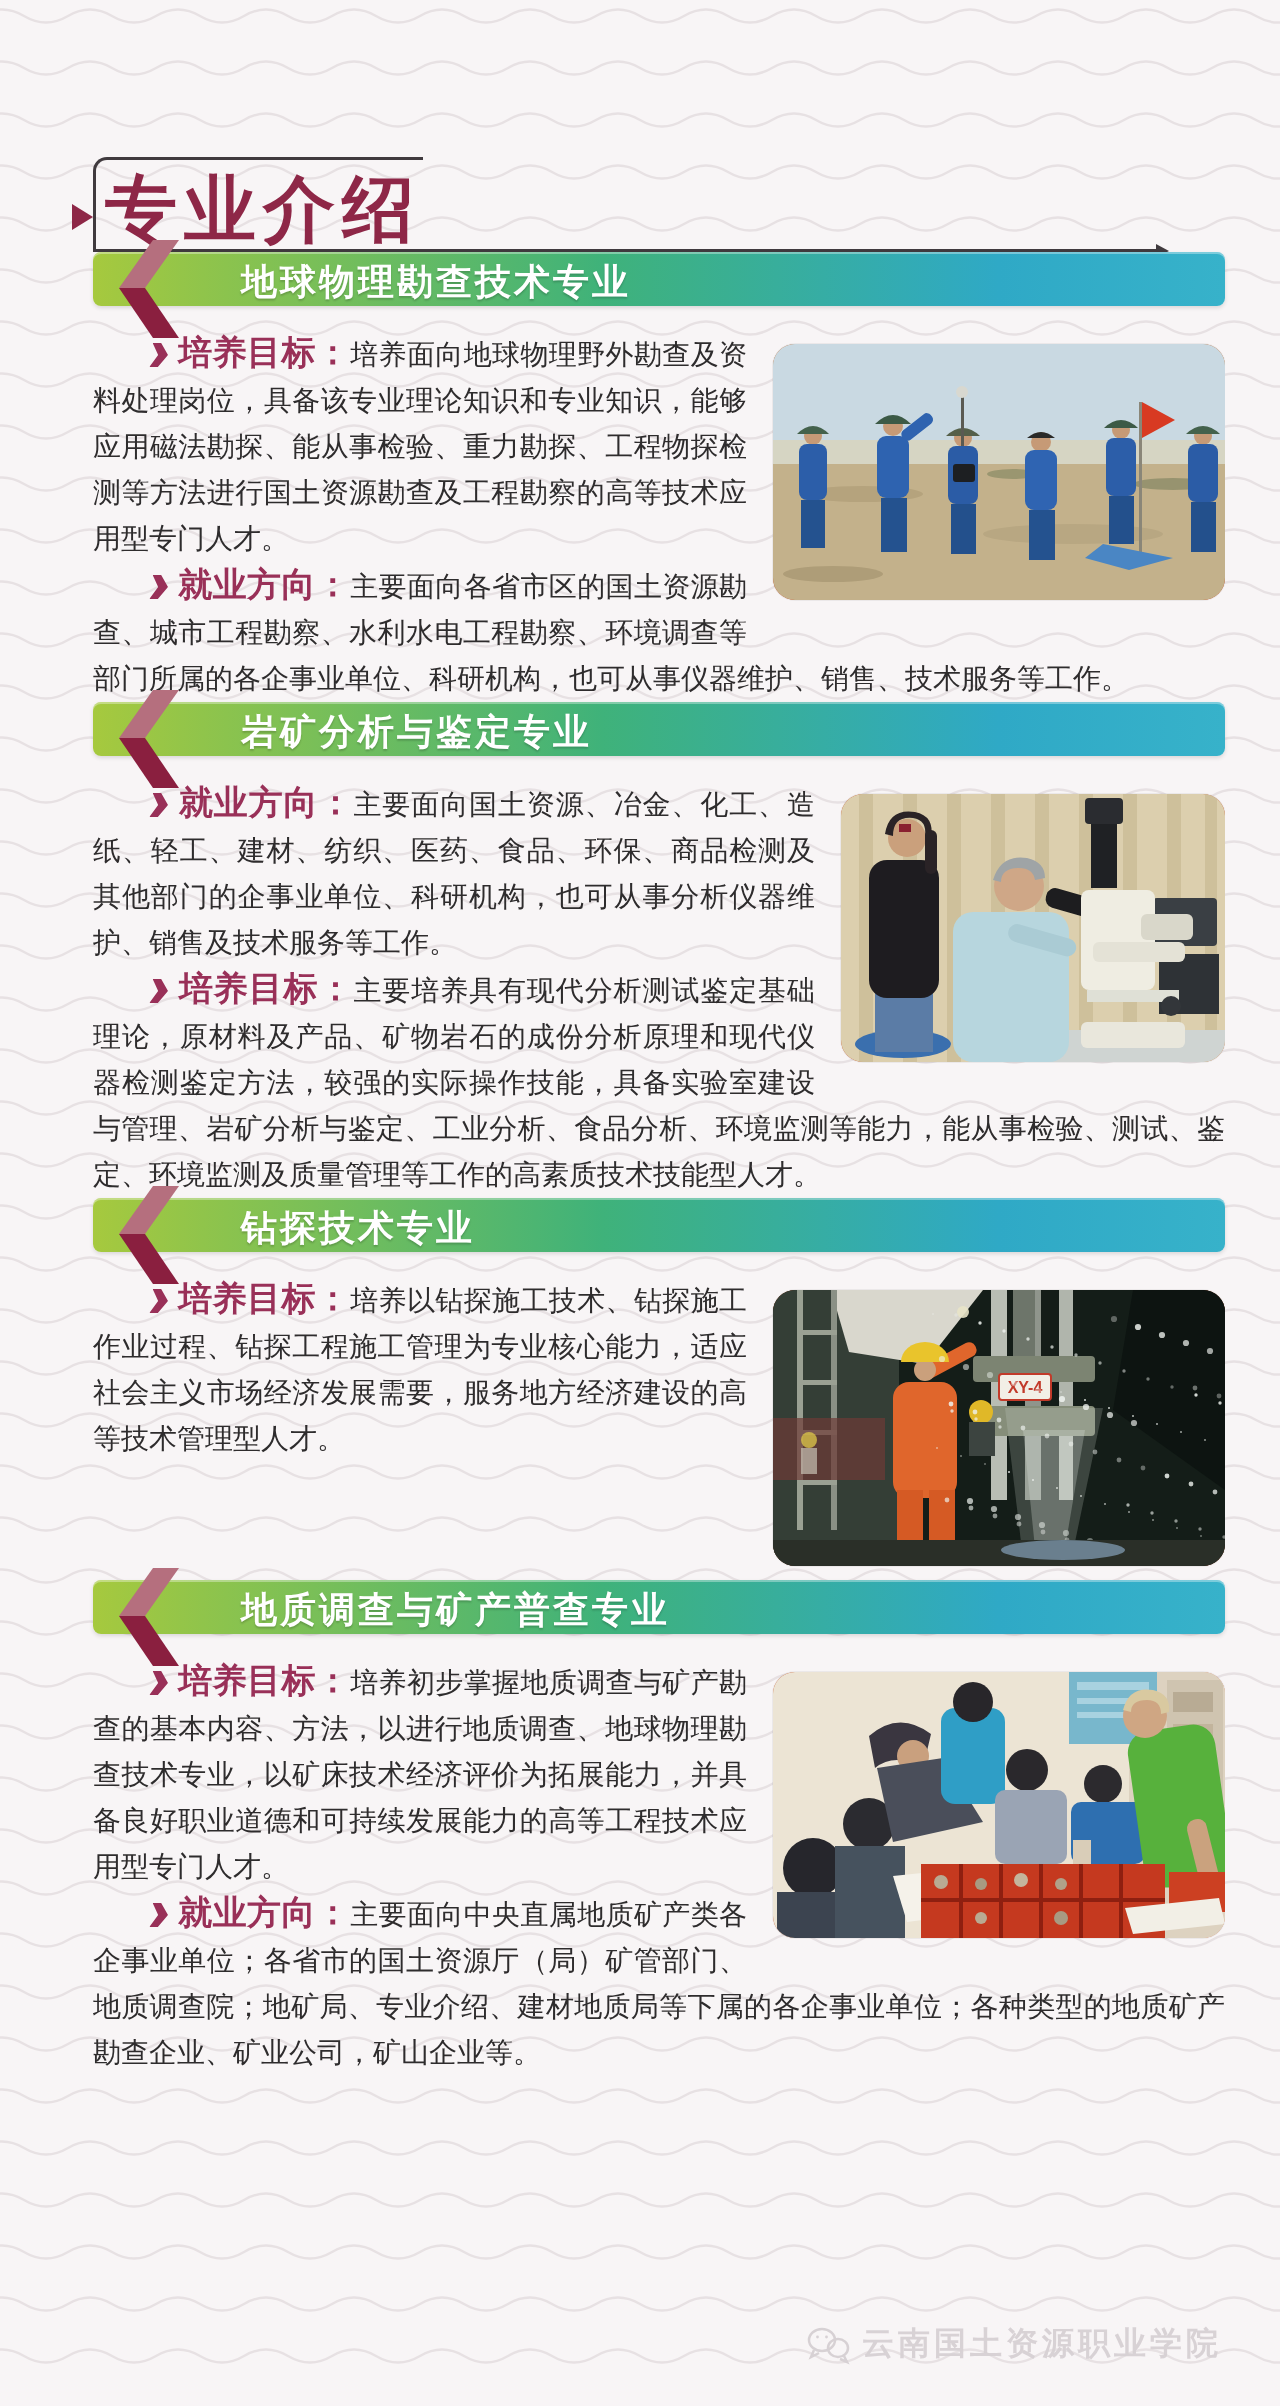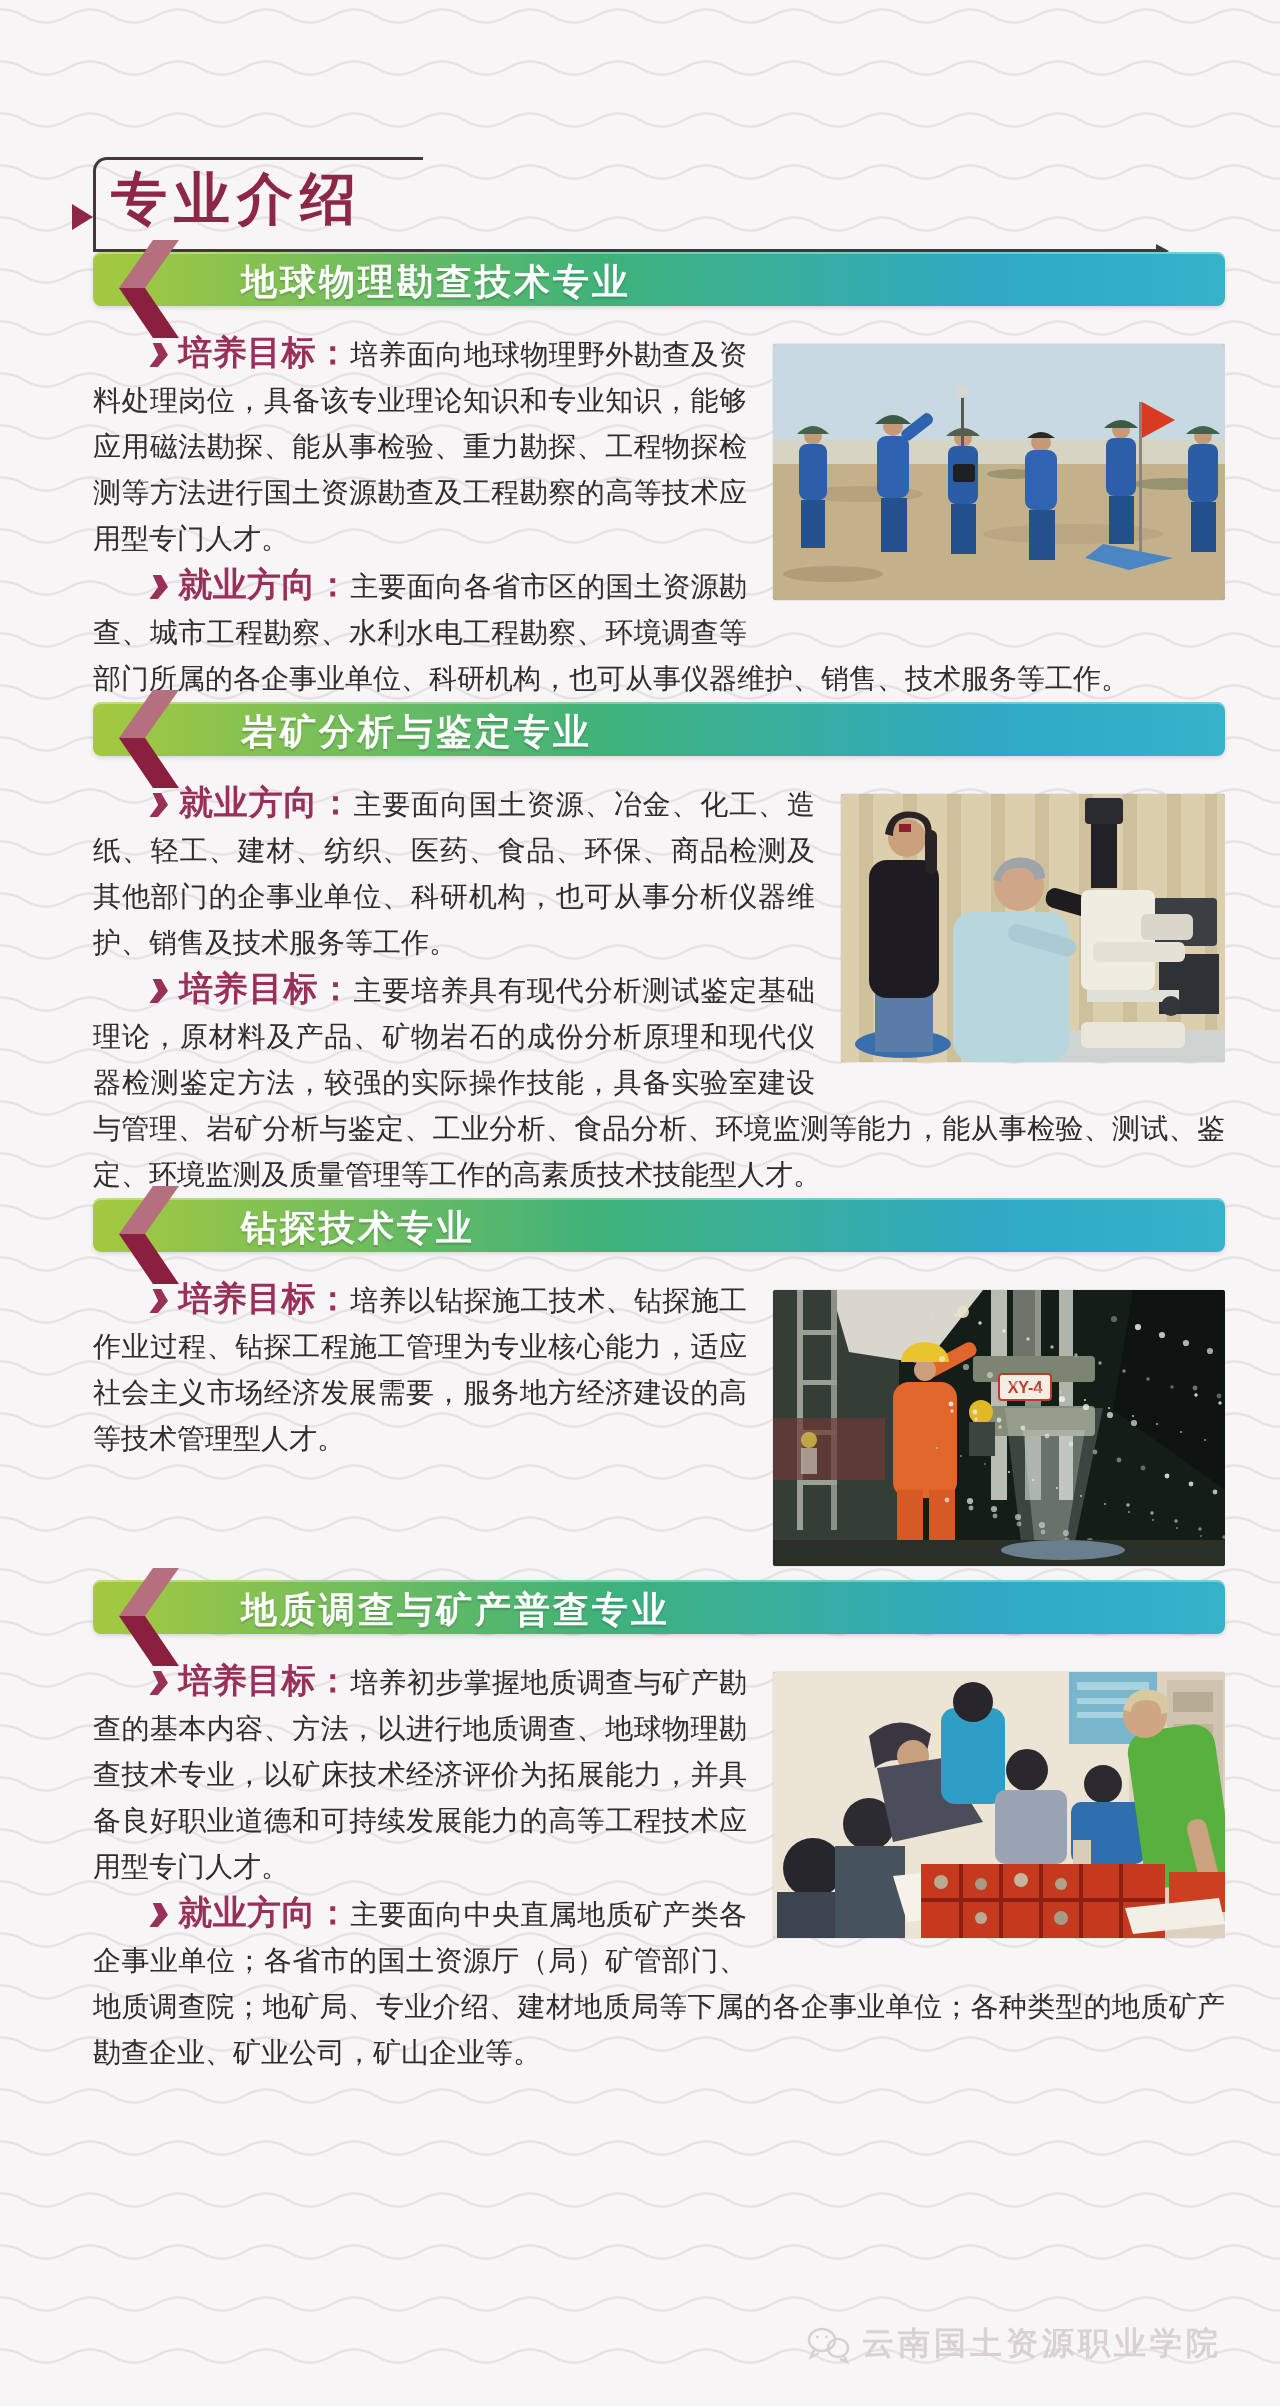--- a/index.html
+++ b/index.html
@@ -13,36 +13,36 @@
   .waves{position:absolute;left:0;top:0;pointer-events:none;}
   .content{position:relative;padding:157px 55px 0 93px;}
 
   
   .title-wrap{position:relative;height:95px;}
   .title-frame{position:absolute;left:0;top:0;width:330px;height:92px;
     border-top:3px solid var(--ink);border-left:3px solid var(--ink);border-top-left-radius:14px;}
   .title-underline{position:absolute;left:0;top:92px;width:1072px;height:3px;background:var(--ink);}
   .title-underline::after{content:'';position:absolute;right:-4px;top:-5px;
     border-left:13px solid var(--ink);border-top:7px solid transparent;border-bottom:7px solid transparent;}
-  .title-text{position:absolute;left:18px;top:4px;font-family:"Liberation Sans",sans-serif;
-    font-weight:bold;font-size:56px;color:var(--maroon);letter-spacing:7px;line-height:1.35;}
+  .title-text{position:absolute;left:12px;top:4px;font-family:"Liberation Sans",sans-serif;
+    font-weight:bold;font-size:72px;color:var(--maroon);letter-spacing:7px;line-height:1.35;}
   .title-arrow{position:absolute;left:-21px;top:47px;width:0;height:0;
     border-left:21px solid var(--maroon);border-top:13px solid transparent;border-bottom:13px solid transparent;}
 
   
   .major{}
   .banner{position:relative;height:54px;border-radius:8px;
     background:linear-gradient(90deg,var(--g1) 0%,var(--g2) 45%,var(--g3) 80%,#37b2ca 100%);
     box-shadow:inset 0 2px 0 rgba(255,255,255,.35), 0 2px 4px rgba(0,0,0,.12);}
   .ribbon{position:absolute;left:26px;top:-12px;width:64px;height:98px;}
   .banner-title{position:absolute;left:148px;top:6px;font-family:"Liberation Sans",sans-serif;
     font-weight:bold;font-size:36px;color:#ffffff;letter-spacing:3px;
     text-shadow:0 2px 2px rgba(0,0,0,.18);white-space:nowrap;}
   .body{padding-top:24px;overflow:hidden;}
-  .photo{float:right;margin:14px 0 14px 26px;border-radius:3px;overflow:hidden;
+  .photo{float:right;margin:14px 0 14px 26px;border-radius:22px;overflow:hidden;
     box-shadow:0 0 0 1px rgba(0,0,0,.05);background:#c2410c;}
   .photo svg{display:block;}
   .para{font-size:28px;line-height:46px;color:#2e2c2d;text-align:justify;text-indent:58px;}
   .bullet{display:inline-block;width:17px;height:24px;background:var(--label);
     clip-path:polygon(0 0,50% 0,100% 50%,50% 100%,0 100%,42% 50%);
     transform:skewX(-8deg);vertical-align:-3px;margin-right:10px;}
   .plabel{font-family:Liberation Serif, serif;font-weight:bold;font-size:34px;color:var(--label);}
 
   
   .footer{position:absolute;top:2322px;right:58px;display:flex;align-items:flex-end;gap:10px;

